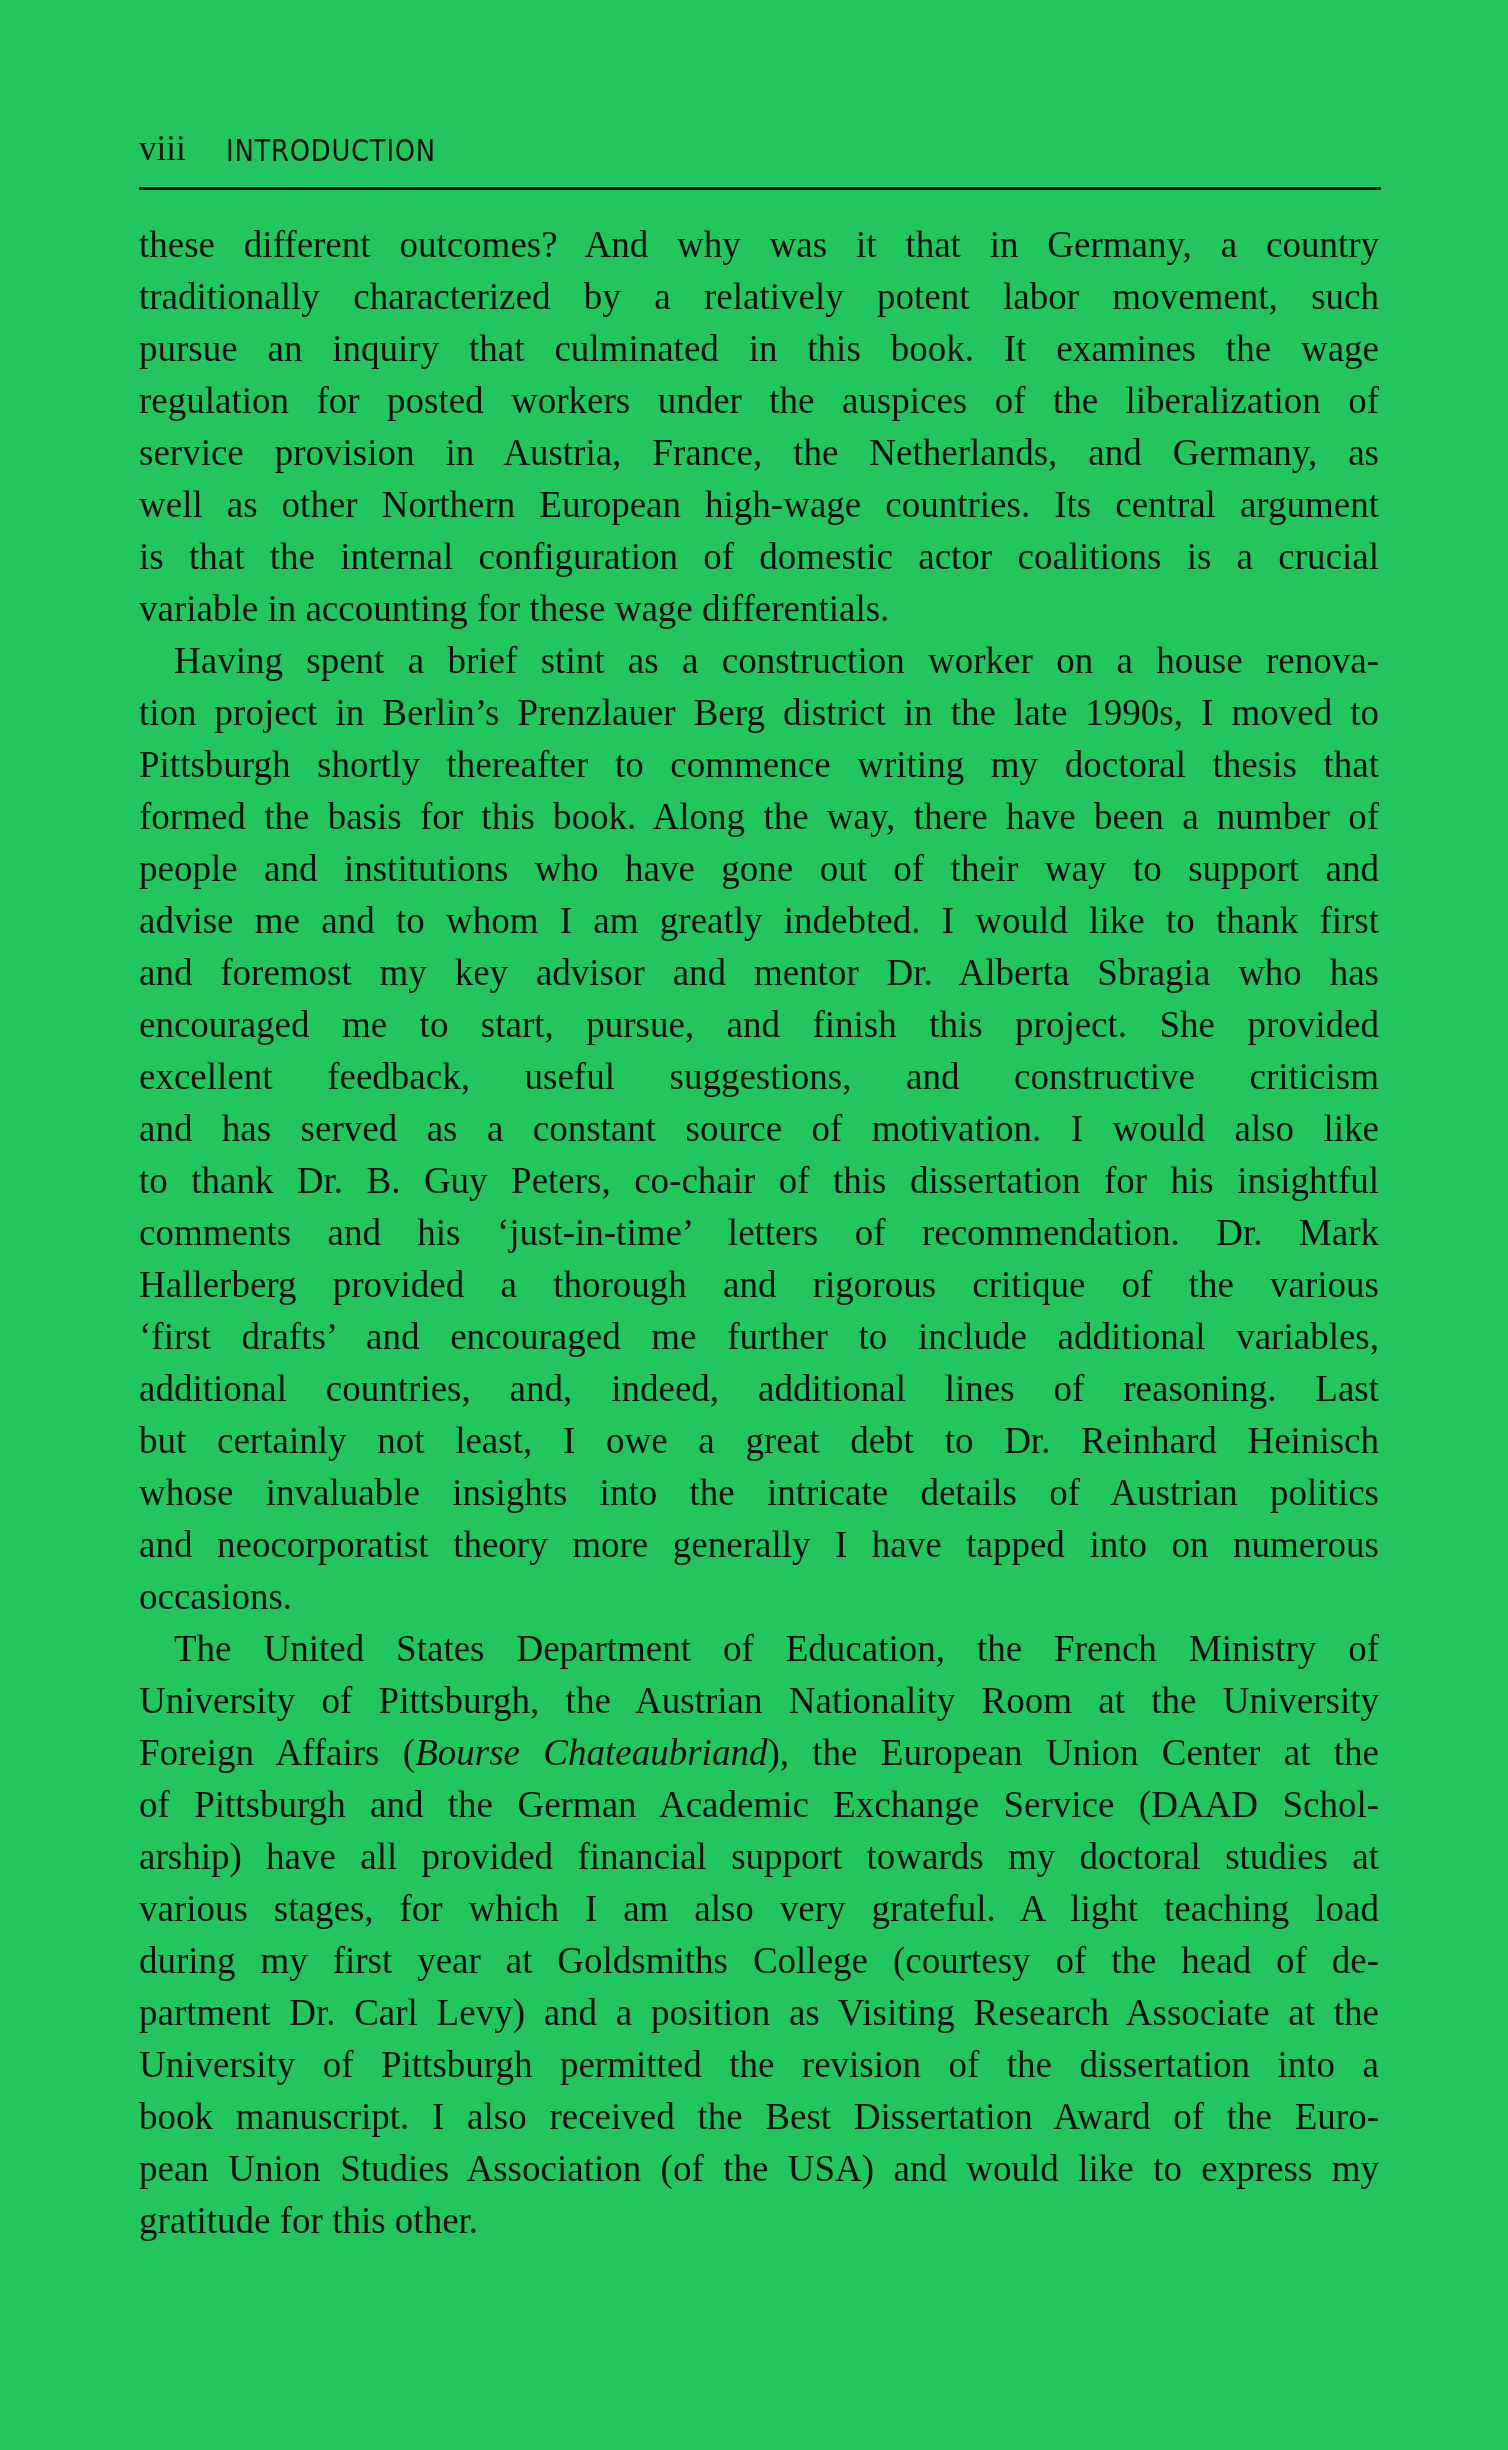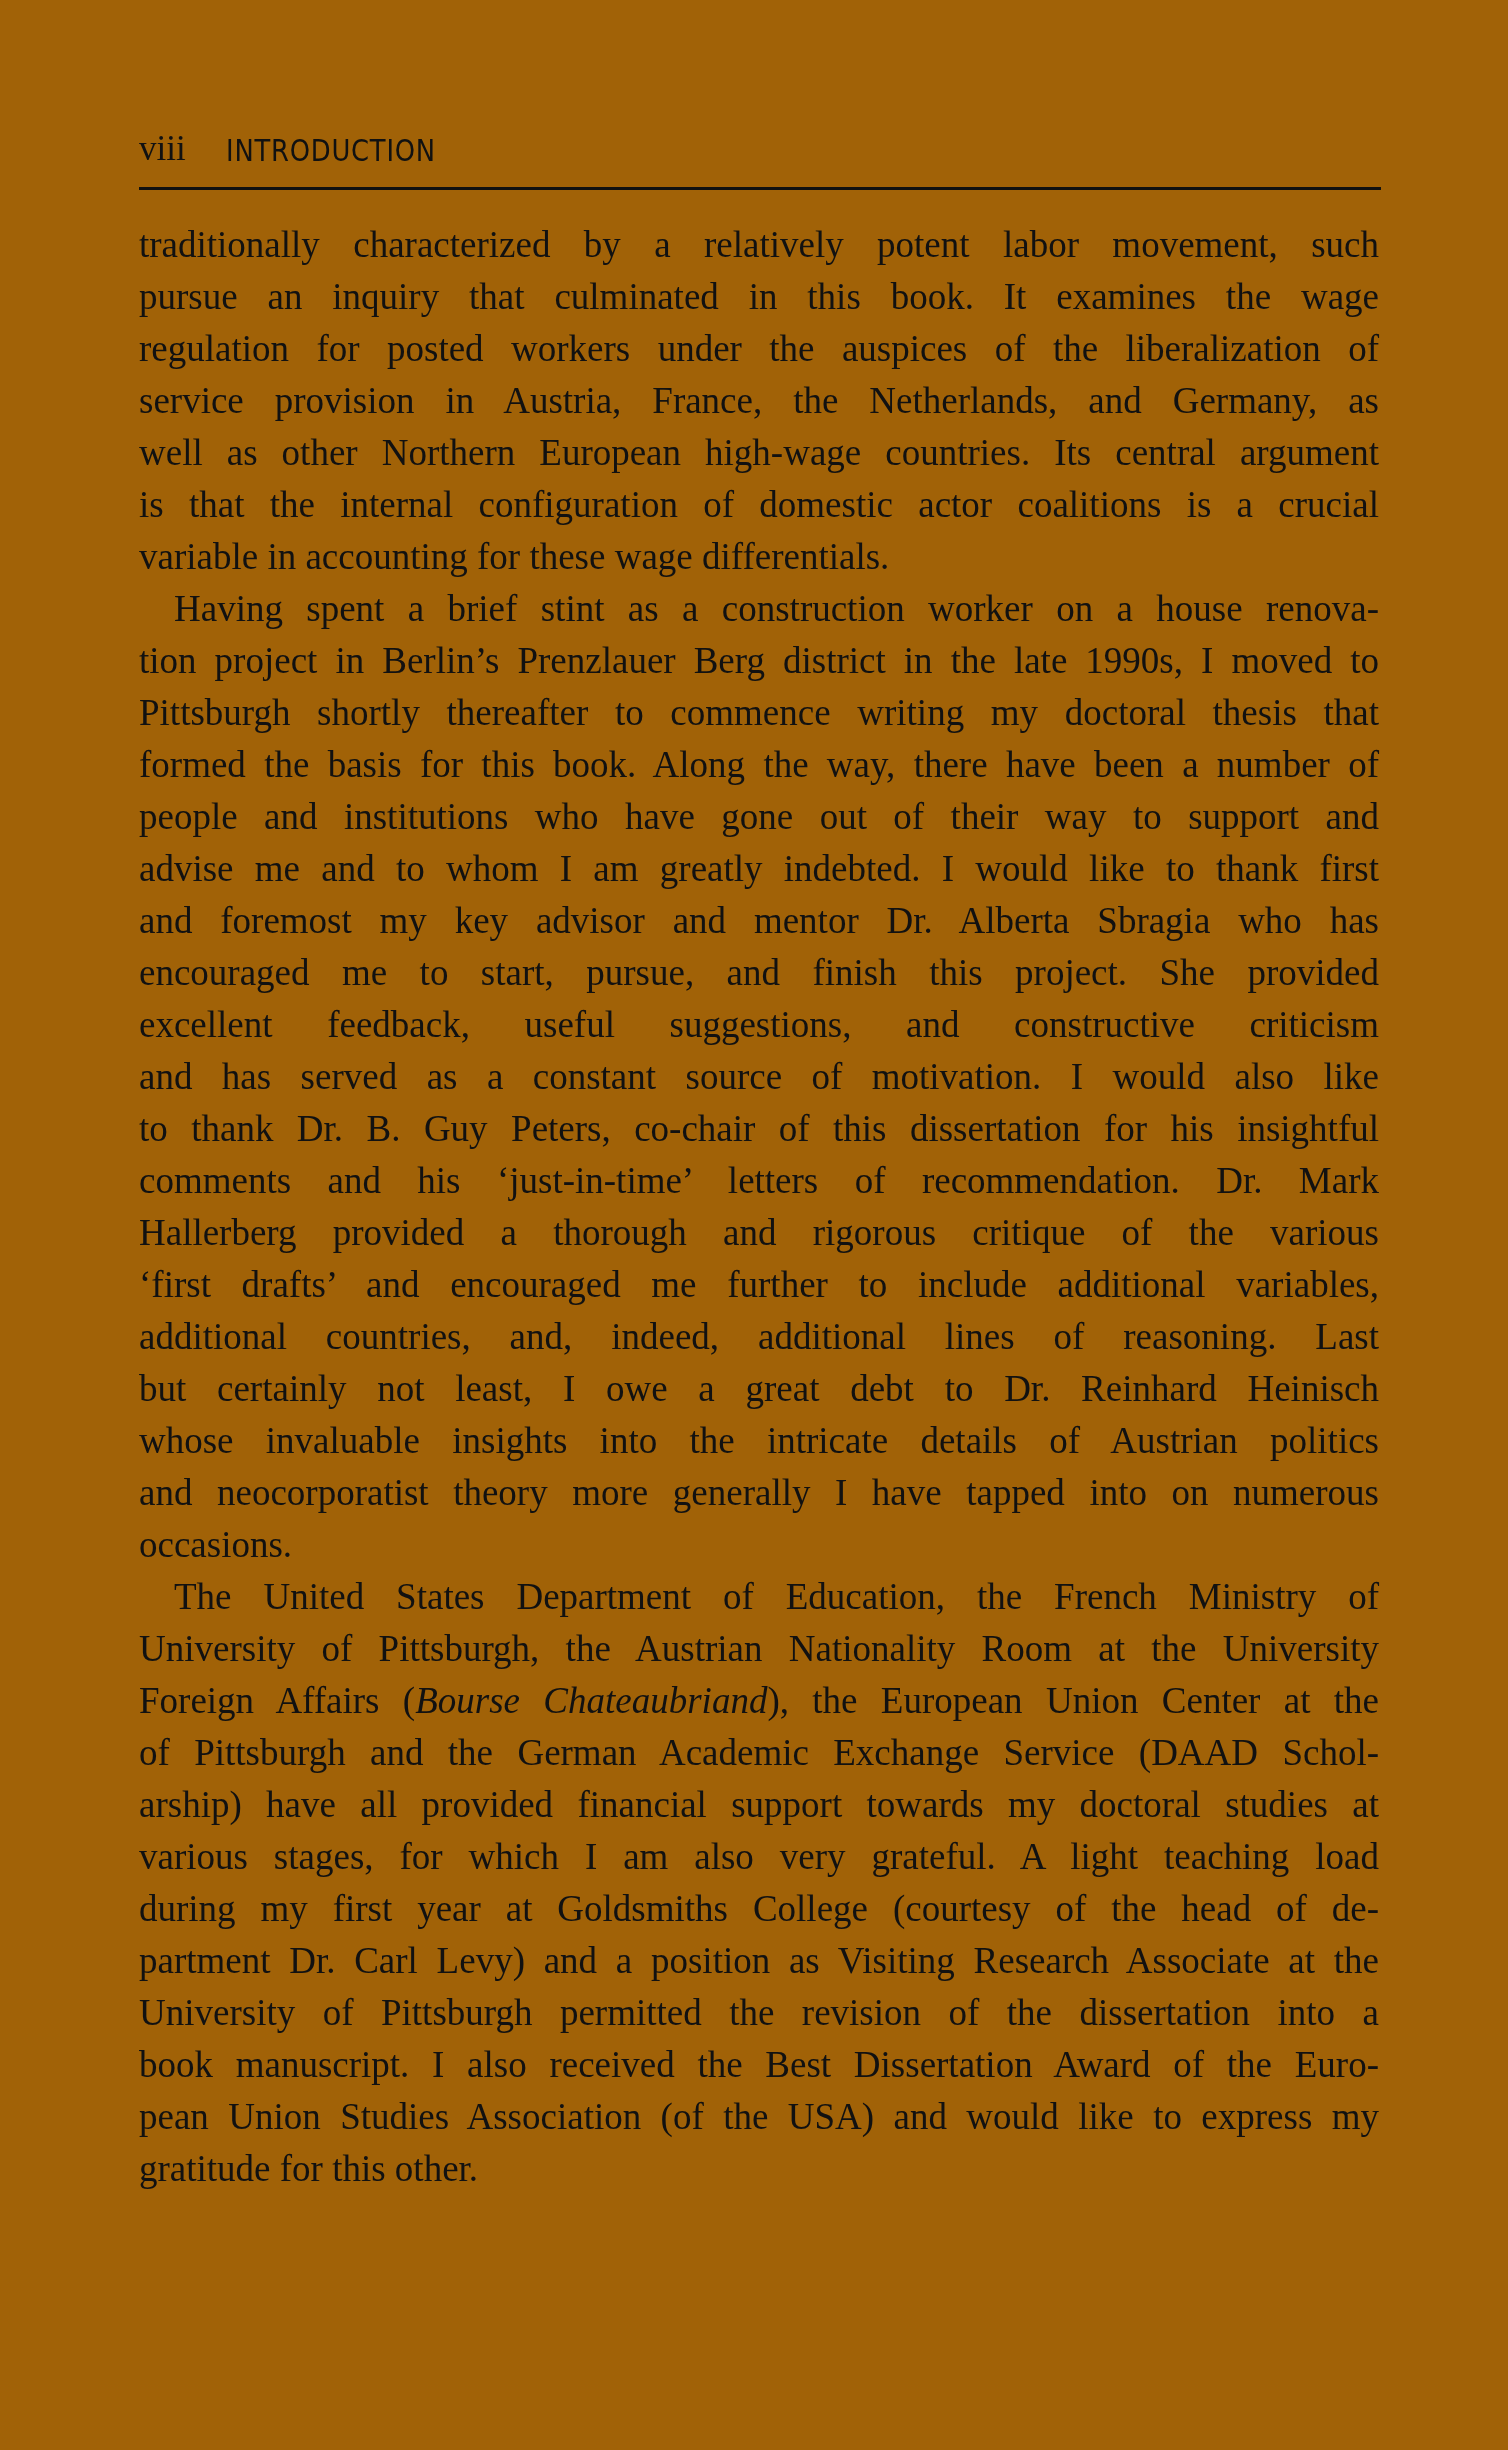--- a/index.html
+++ b/index.html
@@ -1,17 +1,17 @@
 <!DOCTYPE html>
 <html style="font-size:14.6px"><head>
 <meta charset="utf-8">
 <style>
   html, body { margin: 0; padding: 0; background: #ffffff; }
   body { width: 1509px; height: 2450px; position: relative; overflow: hidden; }
-  .page { position: absolute; left: 0; top: 0; width: 1509px; height: 2450px; background: #a16207; }
+  .page { position: absolute; left: 0; top: 0; width: 1509px; height: 2450px; background: #22c55e; }
   .running-head { position: absolute; left: 139px; top: 130px; width: 1242px; height: 37px; }
   .folio { font-family: "Liberation Serif", "DejaVu Serif", serif; font-size: 35px; color: #111; position: absolute; left: 0; top: 0; line-height: 37px; }
   .head-title { font-family: "DejaVu Sans", "Liberation Sans", sans-serif; font-size: 30px; color: #111; position: absolute; left: 87px; top: 1.8px; line-height: 37px; letter-spacing: 0.9px; transform: scaleX(0.86); transform-origin: left center; }
   .head-rule { position: absolute; left: 139px; top: 187px; width: 1242px; height: 2.7px; background: #111; }
   .body-text { position: absolute; left: 139px; top: 219px; width: 1240px; font-family: "Liberation Serif", "DejaVu Serif", serif; font-size: 37px; color: #111; }
   .line { height: 52px; line-height: 52px; white-space: nowrap; text-align: justify; text-align-last: justify; overflow: visible; }
   .line.last { text-align-last: left; }
   .line.indent { padding-left: 35px; }
   .line span { white-space: normal; }
   .line-inner { display: block; text-align: justify; text-align-last: justify; }
@@ -23,20 +23,23 @@
 
 <div class="page">
   <div class="running-head">
     <span class="folio">viii</span>
     <span class="head-title">INTRODUCTION</span>
   </div>
   <div class="head-rule"></div>
 
   <div class="body-text" id="body-text">
       <div>
+        <div class="line">
+          <span class="line-inner">these different outcomes? And why was it that in Germany, a country</span>
+        </div>
         <div class="line">
           <span class="line-inner">traditionally characterized by a relatively potent labor movement, such</span>
         </div>
         <div class="line">
           <span class="line-inner">pursue an inquiry that culminated in this book. It examines the wage</span>
         </div>
         <div class="line">
           <span class="line-inner">regulation for posted workers under the auspices of the liberalization of</span>
         </div>
         <div class="line">

